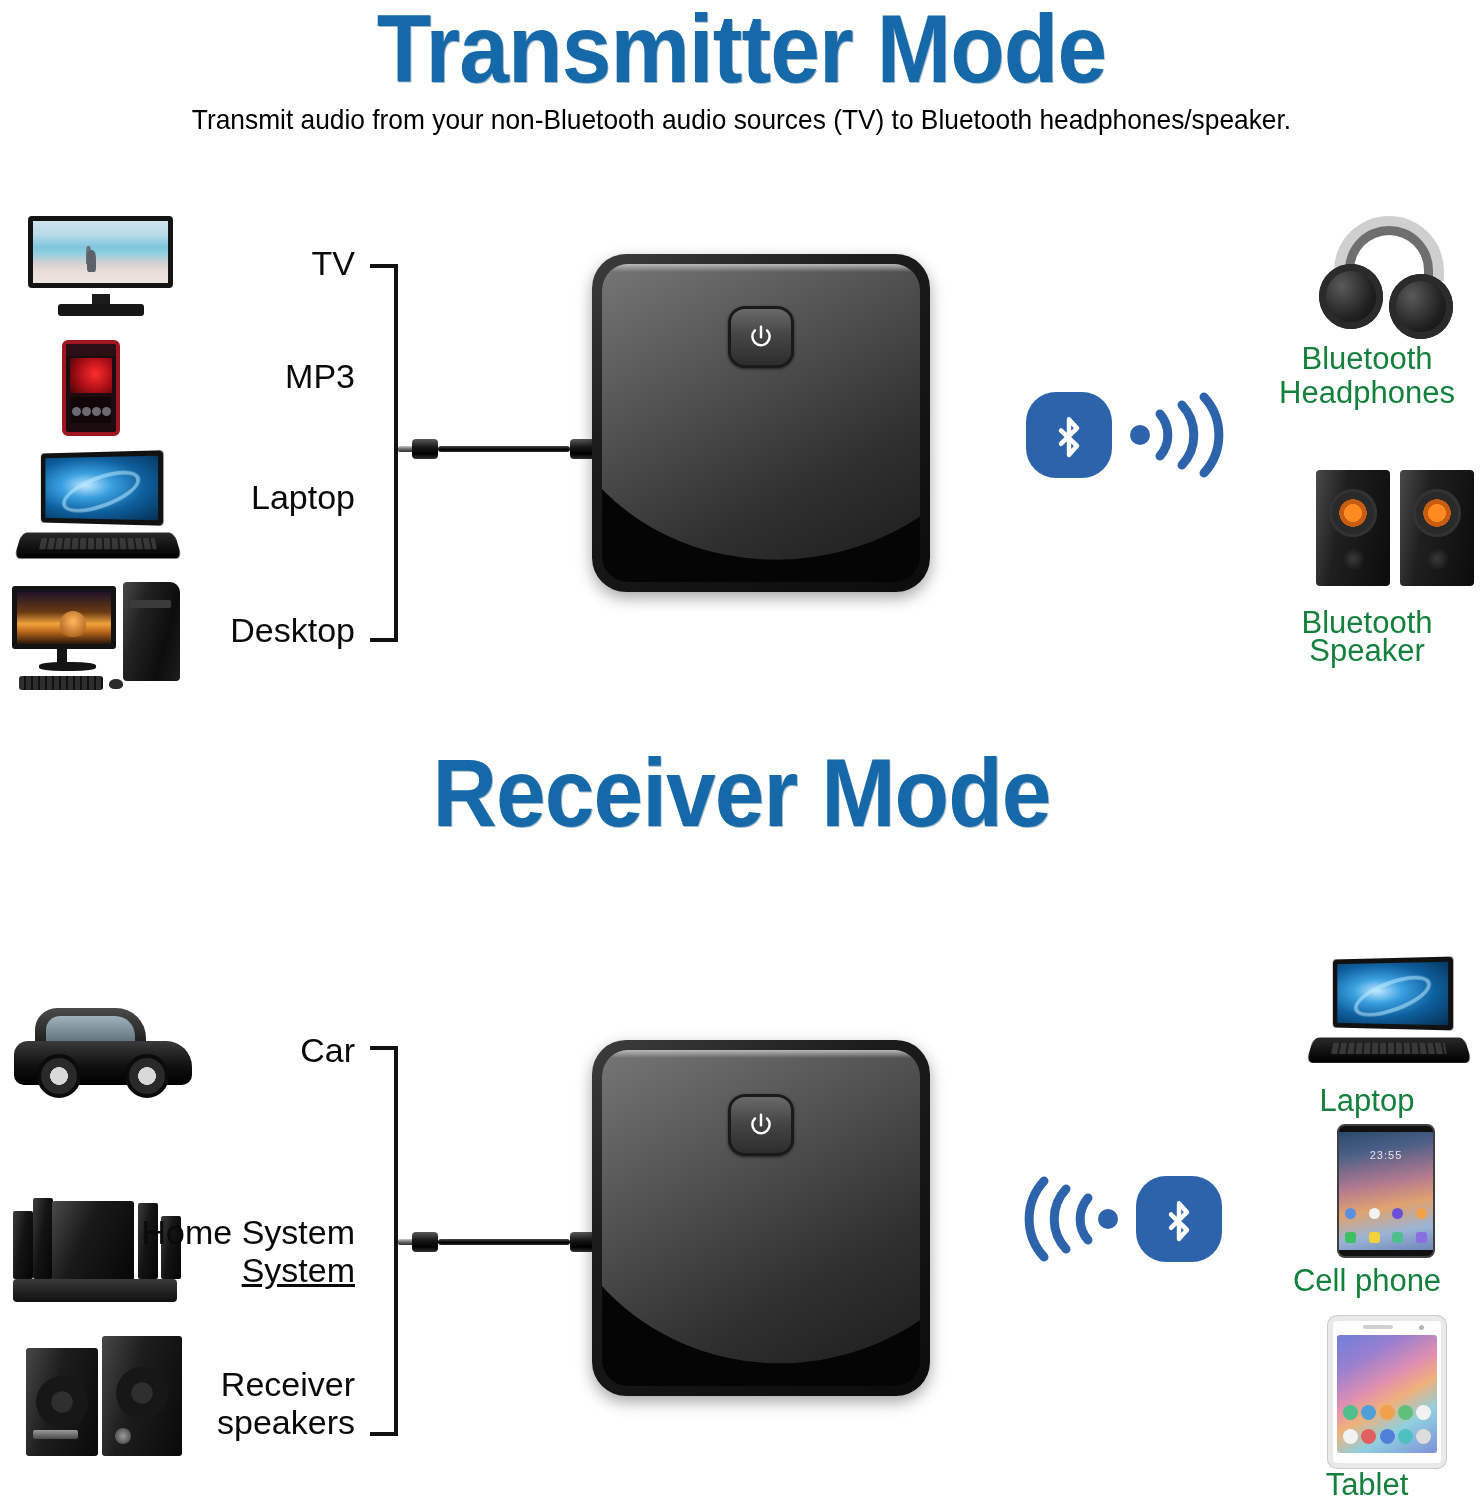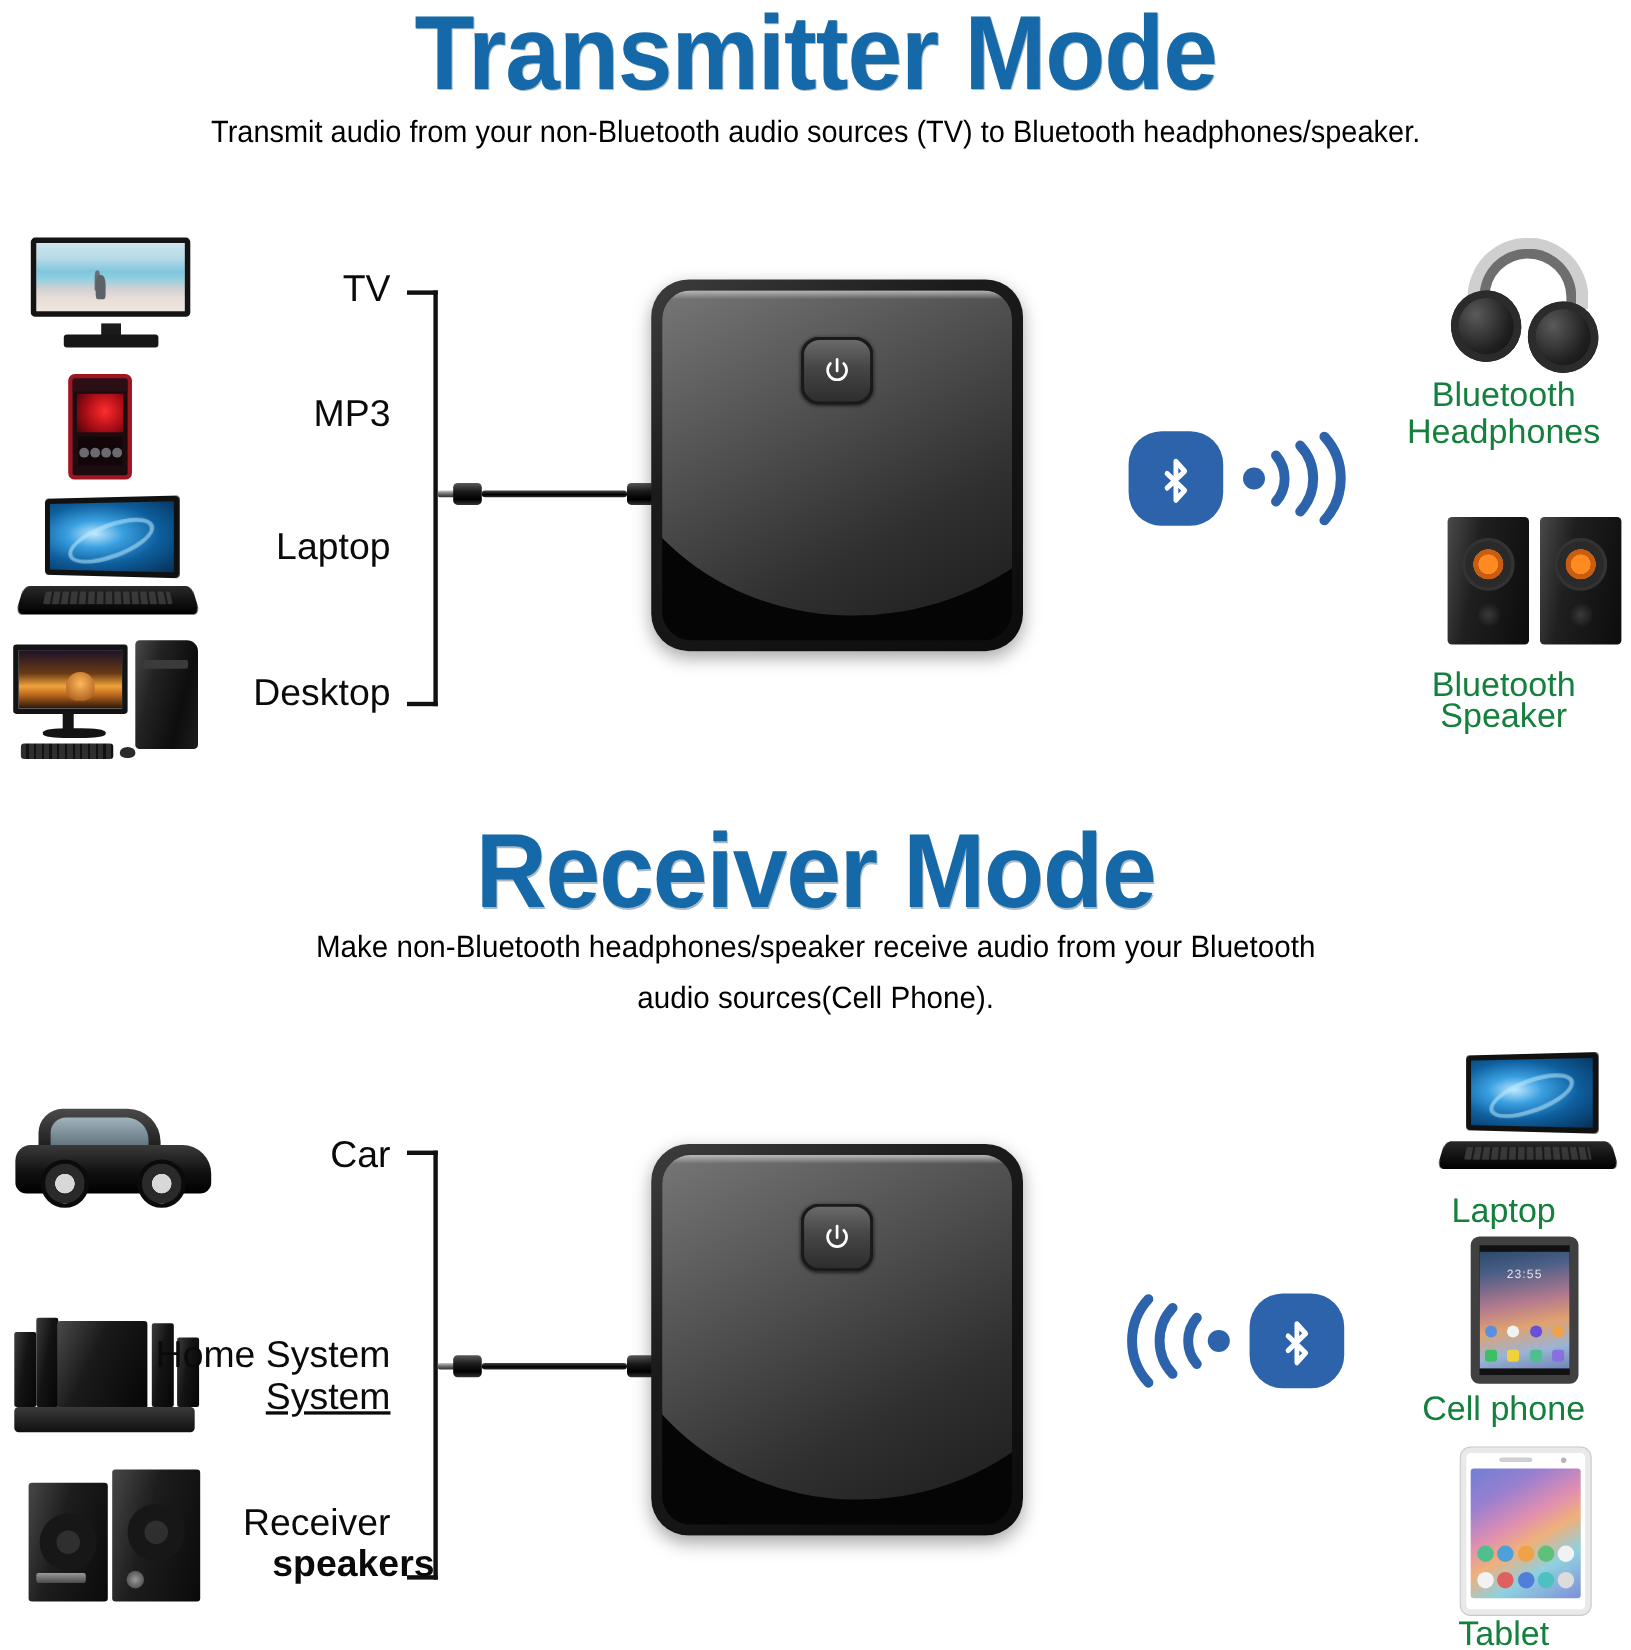--- a/index.html
+++ b/index.html
@@ -306,21 +306,21 @@
   }
   .pcspk .s .knob{
     position:absolute; left:16%; bottom:10%; width:16px; height:16px; border-radius:50%;
     background: radial-gradient(circle,#9b9b9b,#383838);
   }
   .pcspk .s .strip{
     position:absolute; left:10%; bottom:16%; width:62%; height:9px;
     background: linear-gradient(#9a9a9a,#4a4a4a); border-radius:2px;
   }
 
-  .cellphone { position:absolute; border:8px solid #404040; border-radius:8px; overflow:hidden; background:#111; }
+  .cellphone { position:absolute; border:2px solid #404040; border-radius:8px; overflow:hidden; background:#111; }
   .cellphone .scr {
     position:absolute; left:0; right:0; top:6px; bottom:6px;
     background: linear-gradient(170deg,#2b4a6b 0%,#4b5f86 18%,#b47a8f 44%,#e0a26f 62%,#9ab4d6 82%,#6f86b8 100%);
   }
   .cellphone .clock{
     position:absolute; left:0; right:0; top:14%; text-align:center;
     color:rgba(255,255,255,.82); font-size:11px; letter-spacing:1px;
   }
   .cellphone .dock{
     position:absolute; left:6%; right:6%; bottom:6%; display:flex; justify-content:space-between;
@@ -457,24 +457,20 @@
     <div class="sp">
         <div class="woofer"></div>
         <div class="tweet"></div>
       </div>
   </div>
   <div class="dst-label" style="left:1252px; top:604px;">Bluetooth</div>
   <div class="dst-label" style="left:1252px; top:632px;">Speaker</div>
 
   <div class="mode-title" id="title-receiver">Receiver Mode</div>
 
-  <div class="sub-receiver-wrap">
-    <div>Make non-Bluetooth headphones/speaker receive audio from your Bluetooth</div>
-    <div>audio sources(Cell Phone).</div>
-  </div>
 
   <div class="car abs" style="left:14px; top:1006px; width:178px; height:96px;">
     <div class="roof"></div>
       <div class="glass"></div>
       <div class="body"></div>
     <div class="wheel b"></div>
       <div class="wheel f"></div>
   </div>
 
   <div class="stereo abs" style="left:6px; top:1180px; width:178px; height:130px;">
@@ -496,21 +492,21 @@
         <div class="knob"></div>
       </div>
   </div>
 
   <div class="src-label" style="right:1128px; top:1030px;margin-left:31px;">Car</div>
 
   <div class="src-label" style="right:1128px; top:1212px;">Home System</div>
   <div class="src-label" style="right:1128px; top:1250px;text-decoration:underline;">System</div>
 
   <div class="src-label" style="right:1128px; top:1364px;">Receiver</div>
-  <div class="src-label" style="right:1088px; top:1402px;font-weight:bold;">speakers</div>
+  <div class="src-label" style="right:1128px; top:1402px;">speakers</div>
 
   <div class="bracket" style="left:370px; top:1046px; width:28px; height:390px;">
     <div class="arm top"></div>
       <div class="vbar"></div>
       <div class="arm bot"></div>
   </div>
 
   <div class="cable" style="left:398px; top:1227px; width:212px;">
     <div class="wire"></div>
     <div class="plug left">

